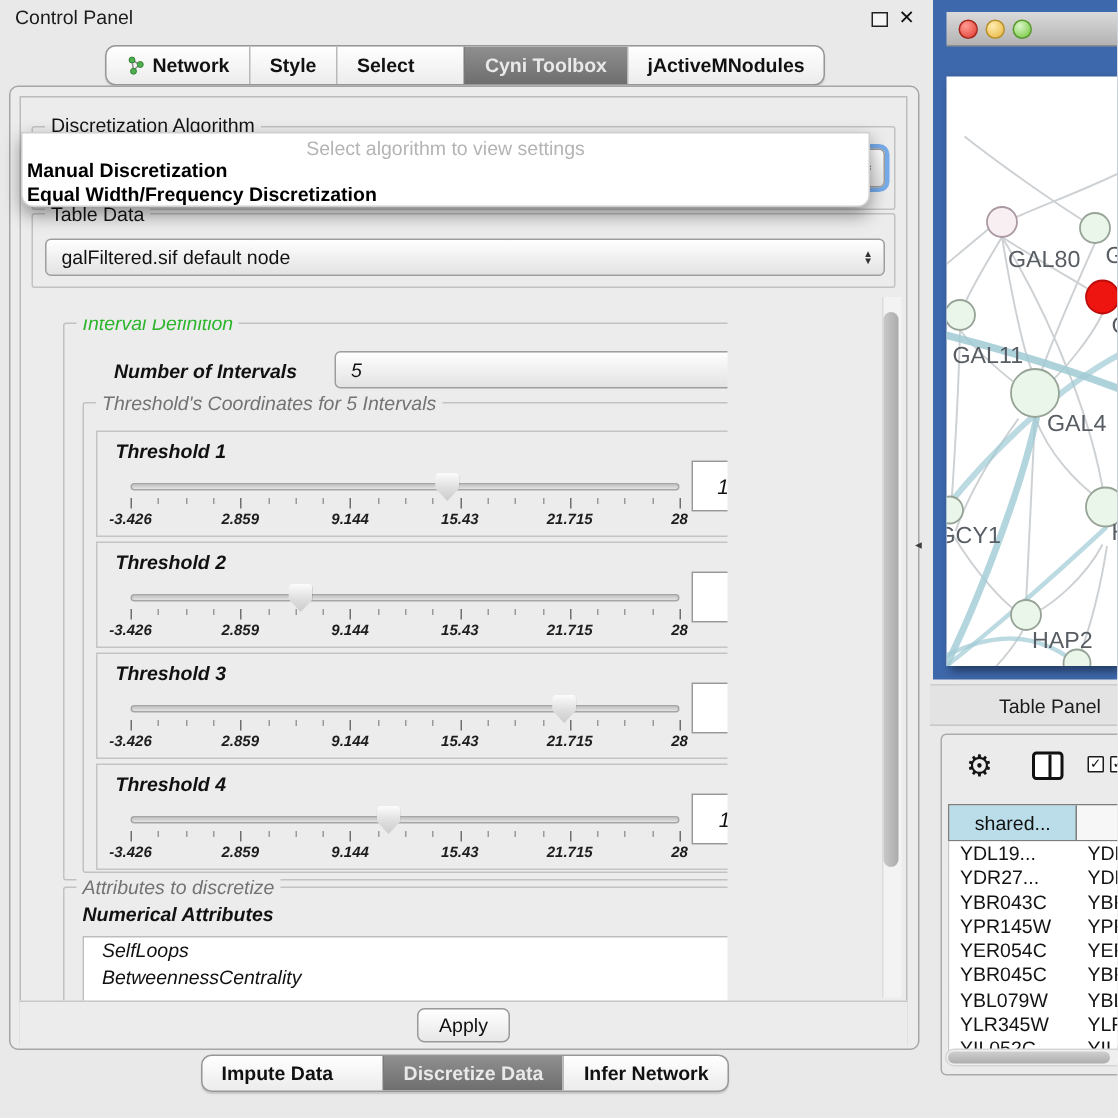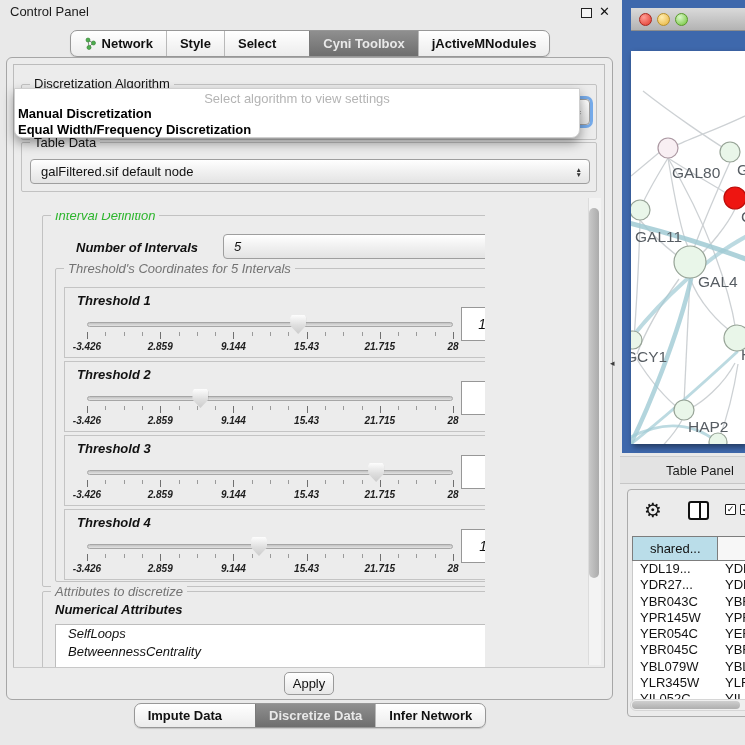--- a/index.html
+++ b/index.html
@@ -78,21 +78,21 @@
             text-align:right; padding-right:9px; }
 
   
   .attrlist { position:absolute; left:12px; top:32px; width:478px; height:70px; background:#ffffff; border:1px solid #bdbdbd; }
   .attrlist .li { font-size:13px; line-height:18px; padding-left:12px; color:#111; }
   .listsb { position:absolute; right:1px; top:2px; width:9px; height:52px; border-radius:4px;
             background:linear-gradient(90deg,#cfcfcf,#b2b2b2); }
 
   
   .applyrow { left:13px; top:667px; width:592px; height:31px; background:#ececec; border-top:1px solid #c8c8c8; }
-  .applybtn { position:absolute; left:50%; top:4px; transform:translateX(-50%); width:50px; height:23px;
+  .applybtn { position:absolute; left:50%; top:4px; transform:translateX(-50%); width:62px; height:23px;
               background:linear-gradient(#ffffff,#e7e7e7); border:1px solid #9a9a9a; border-radius:5px;
               font-size:13px; color:#111; text-align:center; line-height:21px; }
 
   
   .netwin { left:622px; top:0; width:123px; height:453px; background:#3e68ac; }
   .nettitle { position:absolute; left:9px; top:8px; width:114px; height:23px;
               background:linear-gradient(#dadada,#b3b3b3); border-bottom:1px solid #8d8d8d; }
   .light { position:absolute; top:5px; width:13px; height:13px; border-radius:50%; }
   .l-red    { left:8px;  background:radial-gradient(circle at 35% 30%,#ff9d94,#e0372b); border:1px solid #a8271e; }
   .l-yellow { left:26px; background:radial-gradient(circle at 35% 30%,#ffedb0,#e7b23a); border:1px solid #b8902a; }

